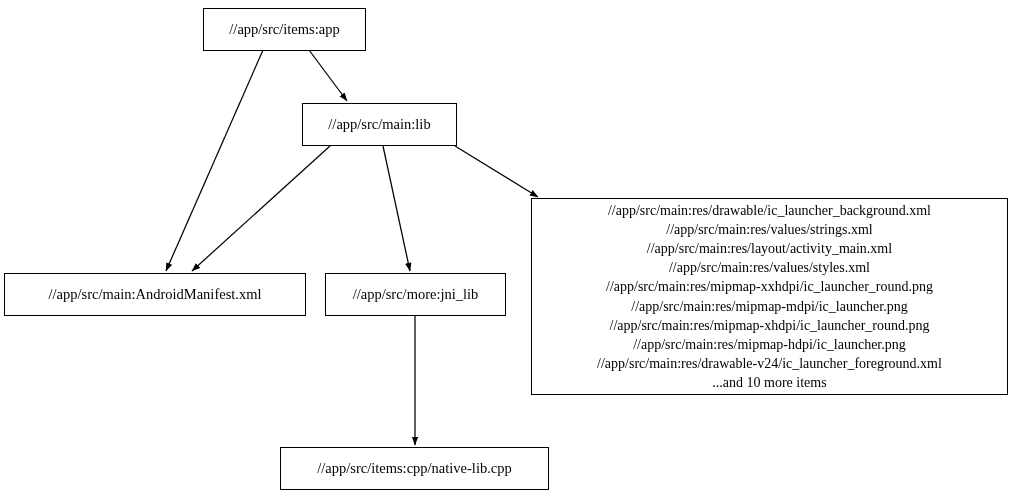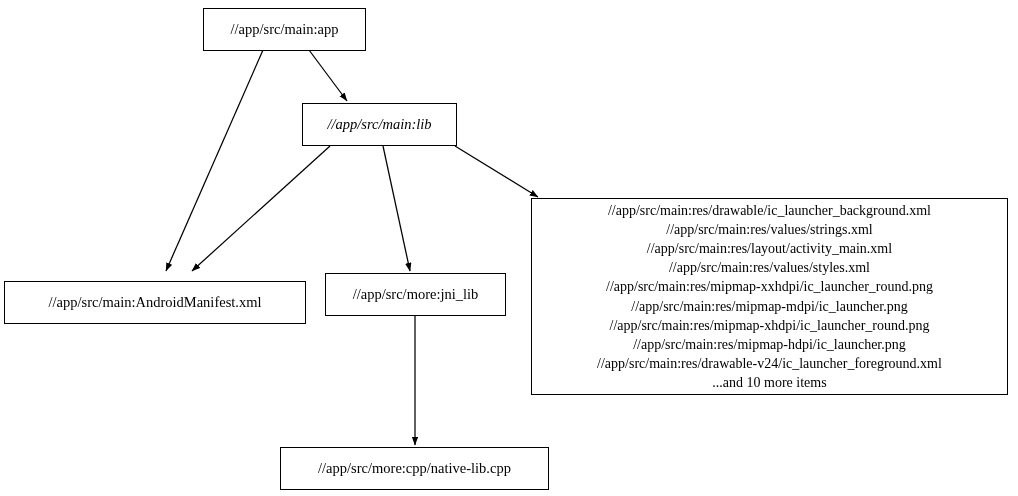--- a/index.html
+++ b/index.html
@@ -66,37 +66,37 @@
       <line x1="309" y1="50" x2="347" y2="101"></line>
       <line x1="263" y1="50" x2="166" y2="271"></line>
       <line x1="330" y1="146" x2="192" y2="271"></line>
       <line x1="383" y1="146" x2="410" y2="271"></line>
       <line x1="455" y1="146" x2="538" y2="197"></line>
       <line x1="415" y1="316" x2="415" y2="445"></line>
     </g>
   </svg>
 
   <div class="graph-node" id="node-app" style="left:203px; top:8px; width:163px; height:43px;">
-    <span class="node-label">//app/src/main:app</span>
+    <span class="node-label">//app/src/items:app</span>
   </div>
 
-  <div class="graph-node" id="node-lib" style="left:302px; top:103px; width:155px; height:43px;font-style:italic;">
+  <div class="graph-node" id="node-lib" style="left:302px; top:103px; width:155px; height:43px;">
     <span class="node-label">//app/src/main:lib</span>
   </div>
 
-  <div class="graph-node" id="node-manifest" style="left:4px; top:273px; width:302px; height:43px;margin-top:8px;">
+  <div class="graph-node" id="node-manifest" style="left:4px; top:273px; width:302px; height:43px;">
     <span class="node-label">//app/src/main:AndroidManifest.xml</span>
   </div>
 
   <div class="graph-node" id="node-jni-lib" style="left:325px; top:273px; width:181px; height:43px;">
     <span class="node-label">//app/src/more:jni_lib</span>
   </div>
 
   <div class="graph-node" id="node-native-lib" style="left:280px; top:447px; width:269px; height:43px;">
-    <span class="node-label">//app/src/more:cpp/native-lib.cpp</span>
+    <span class="node-label">//app/src/items:cpp/native-lib.cpp</span>
   </div>
 
   <div class="graph-node multiline" id="node-res-group" style="left:531px; top:198px; width:477px; height:197px;">
     <span class="node-label">//app/src/main:res/drawable/ic_launcher_background.xml
 //app/src/main:res/values/strings.xml
 //app/src/main:res/layout/activity_main.xml
 //app/src/main:res/values/styles.xml
 //app/src/main:res/mipmap-xxhdpi/ic_launcher_round.png
 //app/src/main:res/mipmap-mdpi/ic_launcher.png
 //app/src/main:res/mipmap-xhdpi/ic_launcher_round.png

